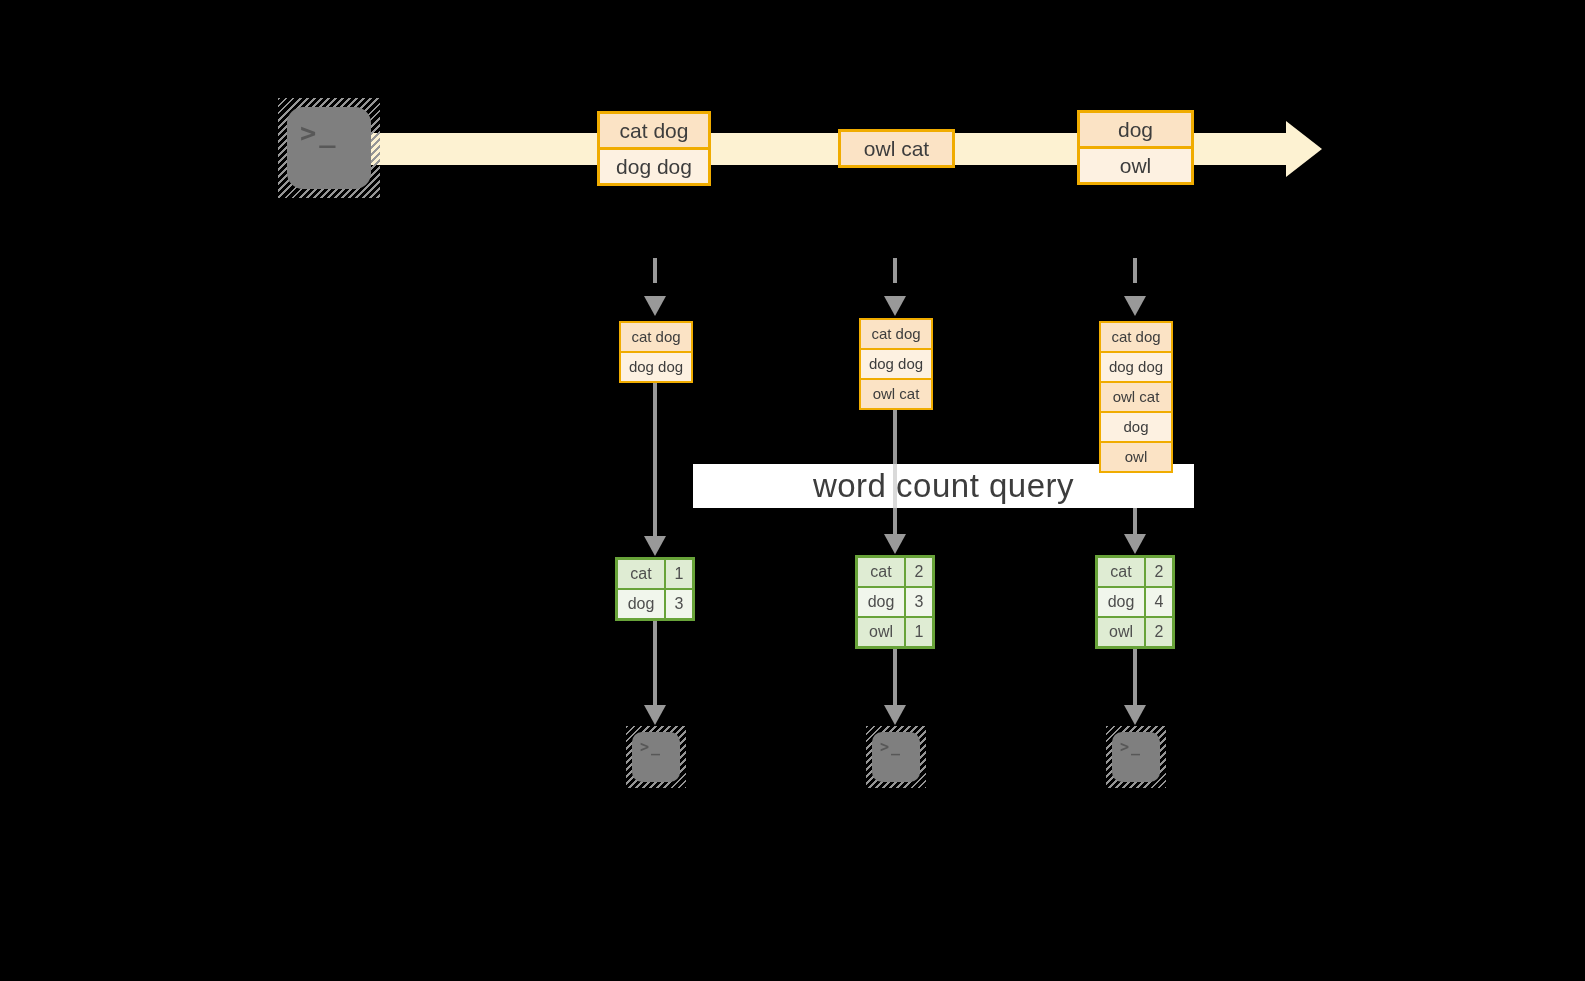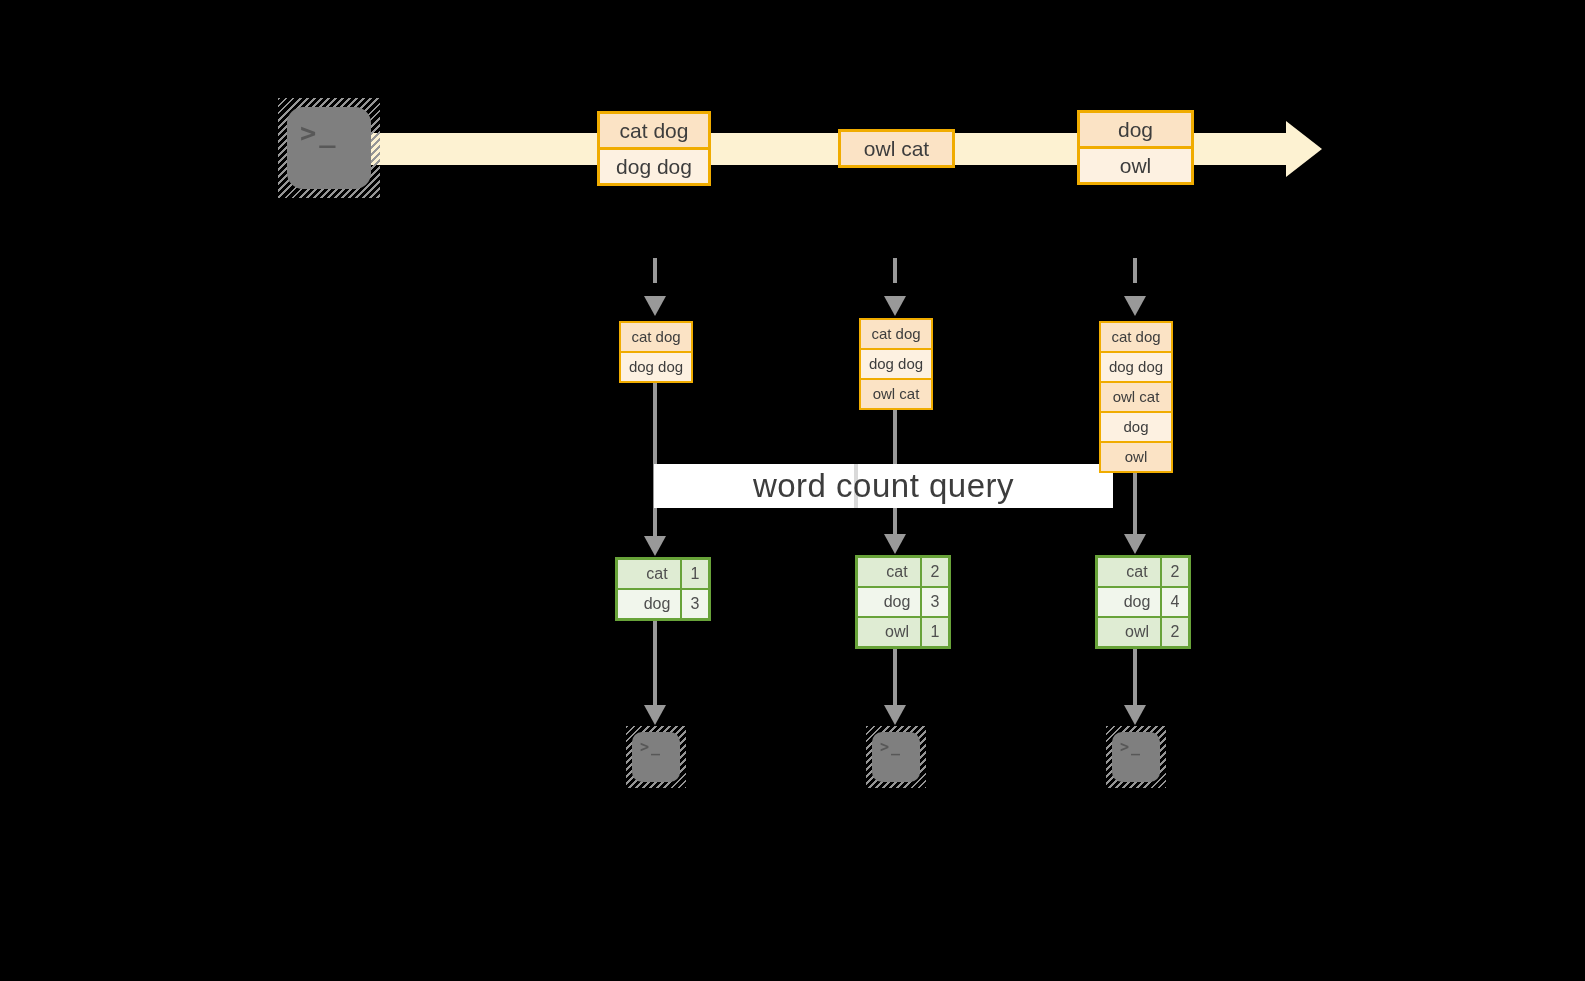--- a/index.html
+++ b/index.html
@@ -26,21 +26,21 @@
         height:28px;line-height:28px;font-size:15px;width:70px;}
   .srow.alt{background:var(--row_cream);}
 
   
   .gtable{position:absolute;background:var(--green_border);padding:3px;display:flex;
           flex-direction:column;gap:2px;box-sizing:border-box;z-index:4;}
   .grow{display:flex;gap:2px;}
   .gcell{height:28px;line-height:28px;text-align:center;font-size:16px;
          color:var(--table_text);background:var(--green_row);}
   .grow.alt .gcell{background:var(--green_row_light);}
-  .gword{width:46px;padding-left:16px;}
+  .gword{width:46px;}
   .gcount{width:26px;}
 
   
   .vline{position:absolute;width:4px;background:var(--arrow_gray);z-index:2;}
   .vdash{position:absolute;width:4px;z-index:2;
          background:repeating-linear-gradient(to bottom,var(--arrow_gray) 0 25px,transparent 25px 35px);}
   .ahead{position:absolute;width:0;height:0;z-index:2;
          border-left:11px solid transparent;border-right:11px solid transparent;
          border-top:20px solid var(--arrow_gray);}
 
@@ -48,21 +48,21 @@
   .term{position:absolute;z-index:3;
         background:repeating-linear-gradient(135deg,var(--terminal_hatch) 0 2px,transparent 2px 5px);}
   .term-inner{position:absolute;background:var(--terminal_gray);border-radius:16px;
               color:var(--glyph_gray);font-family:"DejaVu Sans Mono",monospace;font-weight:bold;}
   .term-lg .term-inner{inset:9px;}
   .term-lg .prompt{position:absolute;left:13px;top:10px;font-size:27px;letter-spacing:3px;}
   .term-sm .term-inner{inset:6px;border-radius:10px;}
   .term-sm .prompt{position:absolute;left:8px;top:6px;font-size:15px;letter-spacing:2px;}
 
   
-  .qlabel{position:absolute;left:654px;top:464px;width:459px;height:44px;
+  .qlabel{position:absolute;left:693px;top:464px;width:501px;height:44px;
           background:var(--label_bg);z-index:5;display:flex;align-items:center;justify-content:center;}
   .qlabel .through{position:absolute;left:200px;top:0;width:4px;height:100%;
                    background:var(--line_through);z-index:1;}
   .qlabel .txt{position:relative;z-index:2;font-size:33px;color:var(--text_dark);letter-spacing:0.5px;}
 </style>
 </head>
 <body>
 
 <div class="canvas">
 

